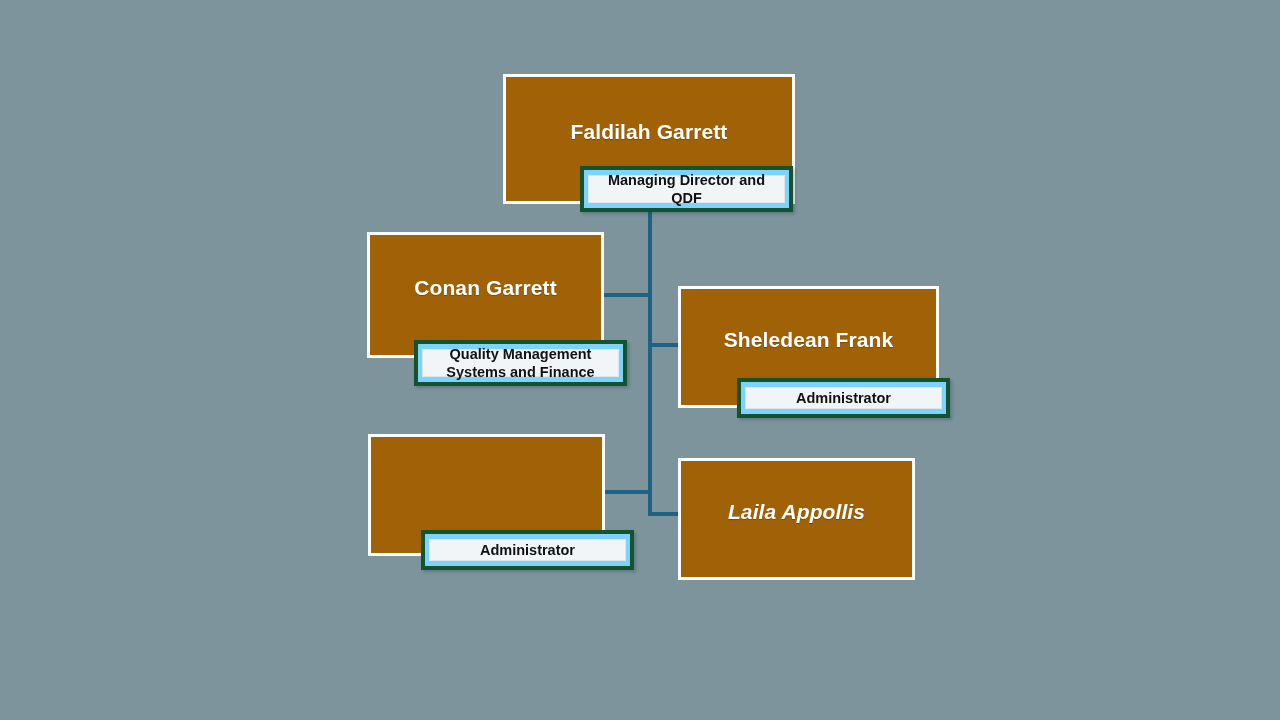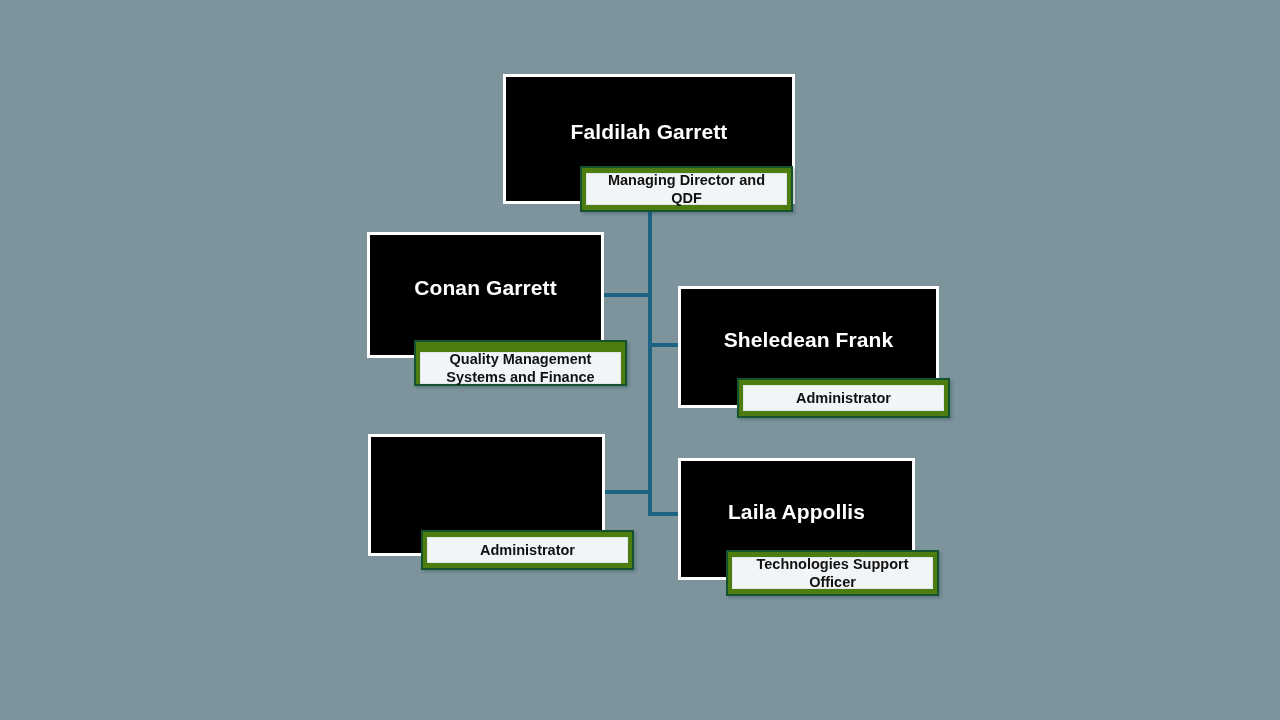--- a/index.html
+++ b/index.html
@@ -35,21 +35,21 @@
   
   .org-node {
     position: absolute;
   }
 
   .node-box {
     position: absolute;
     left: 0;
     top: 0;
     box-sizing: border-box;
-    background: #000000;
+    background: #a16207;
     border: 3px solid #ffffff;
     display: flex;
     align-items: center;
     justify-content: center;
   }
 
   .node-name {
     color: #ffffff;
     font-size: 21px;
     font-weight: bold;
@@ -57,22 +57,22 @@
     letter-spacing: 0.1px;
     line-height: 1.2;
     padding: 0 10px;
     margin-top: -14px;
     text-shadow: 0 1px 1px rgba(0,0,0,0.25);
   }
 
   .node-role {
     position: absolute;
     box-sizing: border-box;
-    background: #4d7c0f;
-    border: 2px solid #14532d;
+    background: #7dd3fc;
+    border: 4px solid #14532d;
     box-shadow: 2px 2px 3px rgba(20,60,80,0.30);
     display: flex;
     align-items: center;
     justify-content: center;
   }
 
   .node-role-inner {
     box-sizing: border-box;
     width: calc(100% - 8px);
     height: calc(100% - 10px);
@@ -92,31 +92,31 @@
     padding: 0 6px;
   }
 
   
   #node-root       { left: 503px; top: 74px;  width: 292px; height: 130px; }
   #node-root .node-box  { width: 292px; height: 130px; }
   #node-root .node-role { left: 77px;  top: 92px;  width: 213px; height: 46px; }
 
   #node-conan      { left: 367px; top: 232px; width: 237px; height: 126px; }
   #node-conan .node-box  { width: 237px; height: 126px; }
-  #node-conan .node-role { left: 47px;  top: 108px; width: 213px; height: 46px; align-items: flex-end; }
+  #node-conan .node-role { left: 47px;  top: 108px; width: 213px; height: 46px; }
 
   #node-sheledean  { left: 678px; top: 286px; width: 237px; height: 122px; }
   #node-sheledean .node-box  { width: 261px; height: 122px; }
   #node-sheledean .node-role { left: 59px;  top: 92px;  width: 213px; height: 40px; }
 
   #node-blank      { left: 368px; top: 434px; width: 237px; height: 122px; }
   #node-blank .node-box  { width: 237px; height: 122px; }
   #node-blank .node-role { left: 53px;  top: 96px;  width: 213px; height: 40px; }
 
-  #node-laila      { left: 678px; top: 458px; width: 213px; height: 122px; }
+  #node-laila      { left: 678px; top: 458px; width: 213px; height: 122px; font-style: italic; }
   #node-laila .node-box  { width: 237px; height: 122px; }
   #node-laila .node-role { left: 48px;  top: 92px;  width: 213px; height: 46px; }
 </style>
 </head>
 <body>
 
 <div id="chart-canvas">
 
   <svg class="connector-layer" width="1280" height="720" viewBox="0 0 1280 720">
 
@@ -172,20 +172,15 @@
       <div class="node-role-inner">
         <span class="node-role-text">Administrator</span>
       </div>
     </div>
   </div>
 
   <div class="org-node" id="node-laila">
     <div class="node-box">
       <span class="node-name">Laila Appollis</span>
     </div>
-    <div class="node-role">
-      <div class="node-role-inner">
-        <span class="node-role-text">Technologies Support Officer</span>
-      </div>
-    </div>
   </div>
 
 </div>
 
 </body></html>

